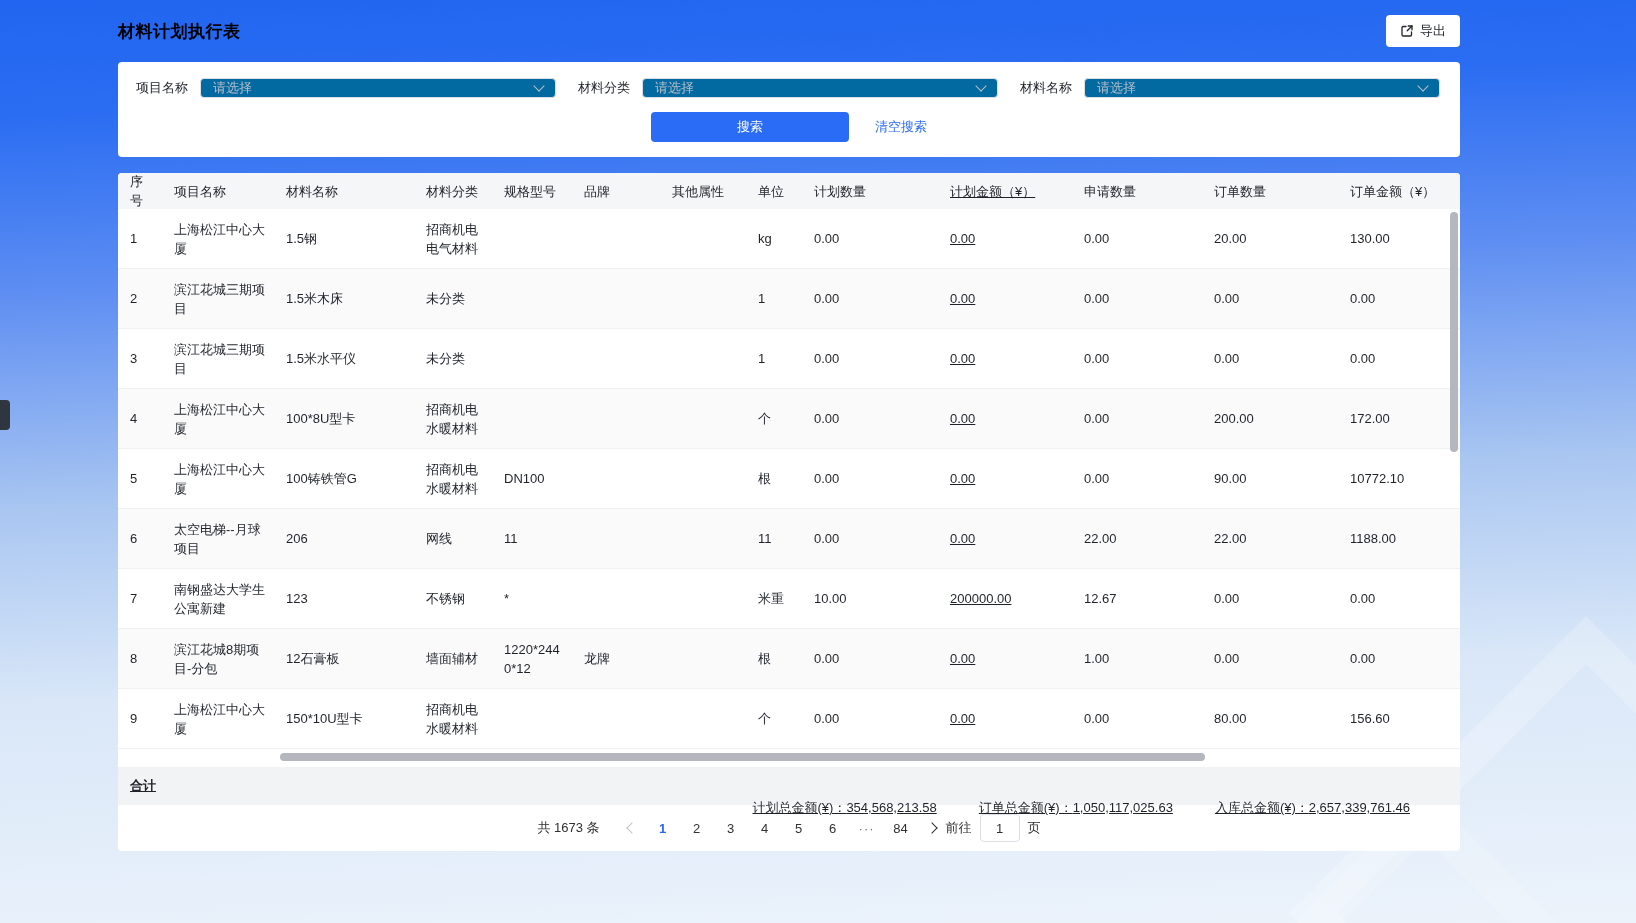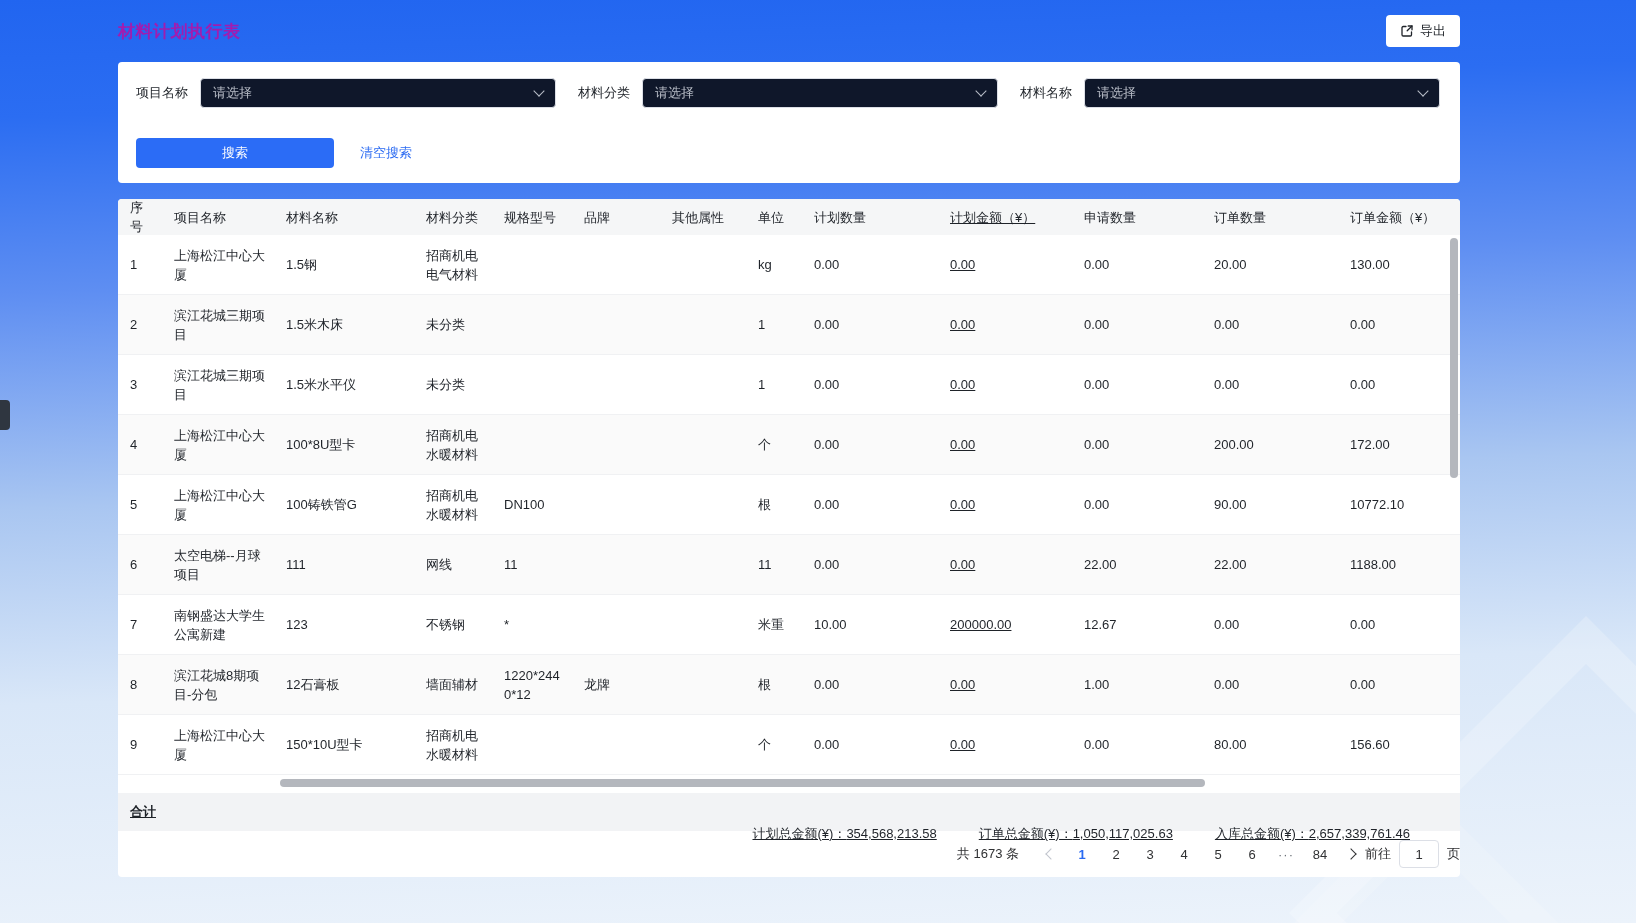--- a/index.html
+++ b/index.html
@@ -12,33 +12,33 @@
     background:linear-gradient(178deg,#2165f0 0%,#2b6df2 12%,#5e8ef2 30%,#a9c6f1 52%,#d9e7f8 72%,#ecf3fb 100%);
   }
   .wm { position:absolute; pointer-events:none; border:34px solid rgba(255,255,255,0.22); }
   .wm1 { width:420px; height:420px; right:-160px; bottom:-200px; transform:rotate(45deg); }
   .wm2 { width:300px; height:300px; right:60px; bottom:-230px; transform:rotate(45deg); border-color:rgba(255,255,255,0.15); }
 
   .content { position:absolute; left:118px; top:0; width:1342px; }
 
   
   .topbar { height:62px; display:flex; align-items:center; justify-content:space-between; }
-  .page-title { color:#a21caf; font-size:17px; font-weight:bold; letter-spacing:0.5px; }
+  .page-title { color:#000000; font-size:17px; font-weight:bold; letter-spacing:0.5px; }
   .export-btn { height:32px; background:#ffffff; border:none; border-radius:4px; display:flex; align-items:center; gap:6px; padding:0 14px; font-size:13px; color:#1f2329; cursor:pointer; font-family:inherit; }
 
   
   .filter-card { background:#ffffff; border-radius:4px; padding:16px 18px 15px 18px; margin-bottom:16px; }
   .filter-row { display:flex; align-items:center; }
   .filter-group { display:flex; align-items:center; }
   .filter-group + .filter-group { margin-left:22px; }
   .f-label { font-size:13px; color:#1f2329; margin-right:12px; white-space:nowrap; }
-  .select { width:356px; height:30px; border:1px solid #dcdfe6; border-radius:4px; display:flex; align-items:center; justify-content:space-between; padding:0 12px; background:#0f172a; cursor:pointer; }
+  .select { width:356px; height:20px; border:1px solid #dcdfe6; border-radius:4px; display:flex; align-items:center; justify-content:space-between; padding:0 12px; background:#0369a1; cursor:pointer; }
   .select .ph { font-size:13px; color:#b9bec8; }
   .chev { width:8px; height:8px; border-right:1.4px solid #b9bec8; border-bottom:1.4px solid #b9bec8; transform:rotate(45deg); margin-top:-4px; }
-  .btn-row { display:flex; align-items:center; margin-top:30px; }
+  .btn-row { display:flex; align-items:center; margin-top:14px;justify-content:center; }
   .search-btn { width:198px; height:30px; background:#2b6cf6; color:#fff; border:none; border-radius:4px; font-size:13px; cursor:pointer; font-family:inherit; }
   .clear-link { margin-left:26px; color:#2a6af2; font-size:13px; cursor:pointer; }
 
   
   .table-card { background:#ffffff; border-radius:4px; position:relative; overflow:hidden; }
   .thead { display:flex; height:36px; background:#f5f6f7; align-items:center; font-size:13px; color:#1f2329; }
   .cell { padding:0 8px 0 12px; line-height:19px; word-break:break-all; }
   .c0{width:44px;} .c1{width:112px;} .c2{width:140px;} .c3{width:78px;} .c4{width:80px;}
   .c5{width:88px;} .c6{width:86px;} .c7{width:56px;} .c8{width:136px;} .c9{width:134px;text-decoration:underline;}
   .c10{width:130px;} .c11{width:136px;} .c12{width:114px;}
@@ -49,21 +49,21 @@
   .hthumb { position:absolute; left:162px; top:4px; width:925px; height:8px; background:#b4b7bd; border-radius:4px; cursor:pointer; }
   .vthumb { position:absolute; right:2px; top:39px; width:8px; height:240px; background:#b4b7bd; border-radius:4px; cursor:pointer; z-index:5; }
 
   
   .summary { display:flex; align-items:center; height:38px; background:#f2f3f5; font-size:13px; color:#1f2329;text-decoration:underline; }
   .sum-label { font-weight:bold; padding-left:12px; }
   .summary-items { margin-left:auto; display:flex; gap:42px; padding-right:50px; }
   .sum-item { white-space:nowrap;margin-top:44px; }
 
   
-  .pagination { height:46px; display:flex; align-items:center; justify-content:flex-end; font-size:13px; color:#303133; }
+  .pagination { height:46px; display:flex; align-items:center; justify-content:center; font-size:13px; color:#303133; }
   .total-text { margin-right:18px; }
   .pg-arrow { width:28px; height:28px; display:flex; align-items:center; justify-content:center; cursor:pointer; }
   .pg-chev { width:8px; height:8px; border-right:1.6px solid #303133; border-bottom:1.6px solid #303133; }
   .pg-chev.left { transform:rotate(135deg); border-color:#c0c4cc; }
   .pg-chev.right { transform:rotate(-45deg); }
   .page-list { display:flex; align-items:center; }
   .page-num { min-width:30px; height:28px; display:flex; align-items:center; justify-content:center; cursor:pointer; margin:0 2px; }
   .page-num.active { color:#2a6af2; font-weight:bold; }
   .page-num.ellipsis { color:#6b7077; letter-spacing:1px; }
   .goto { display:flex; align-items:center; gap:8px; }
@@ -214,21 +214,21 @@
           <div class="cell c7">根</div>
           <div class="cell c8">0.00</div>
           <div class="cell c9">0.00</div>
           <div class="cell c10">0.00</div>
           <div class="cell c11">90.00</div>
           <div class="cell c12">10772.10</div>
         </div>
         <div class="trow">
           <div class="cell c0">6</div>
           <div class="cell c1">太空电梯--月球项目</div>
-          <div class="cell c2">111</div>
+          <div class="cell c2">206</div>
           <div class="cell c3">网线</div>
           <div class="cell c4">11</div>
           <div class="cell c5"></div>
           <div class="cell c6"></div>
           <div class="cell c7">11</div>
           <div class="cell c8">0.00</div>
           <div class="cell c9">0.00</div>
           <div class="cell c10">22.00</div>
           <div class="cell c11">22.00</div>
           <div class="cell c12">1188.00</div>

